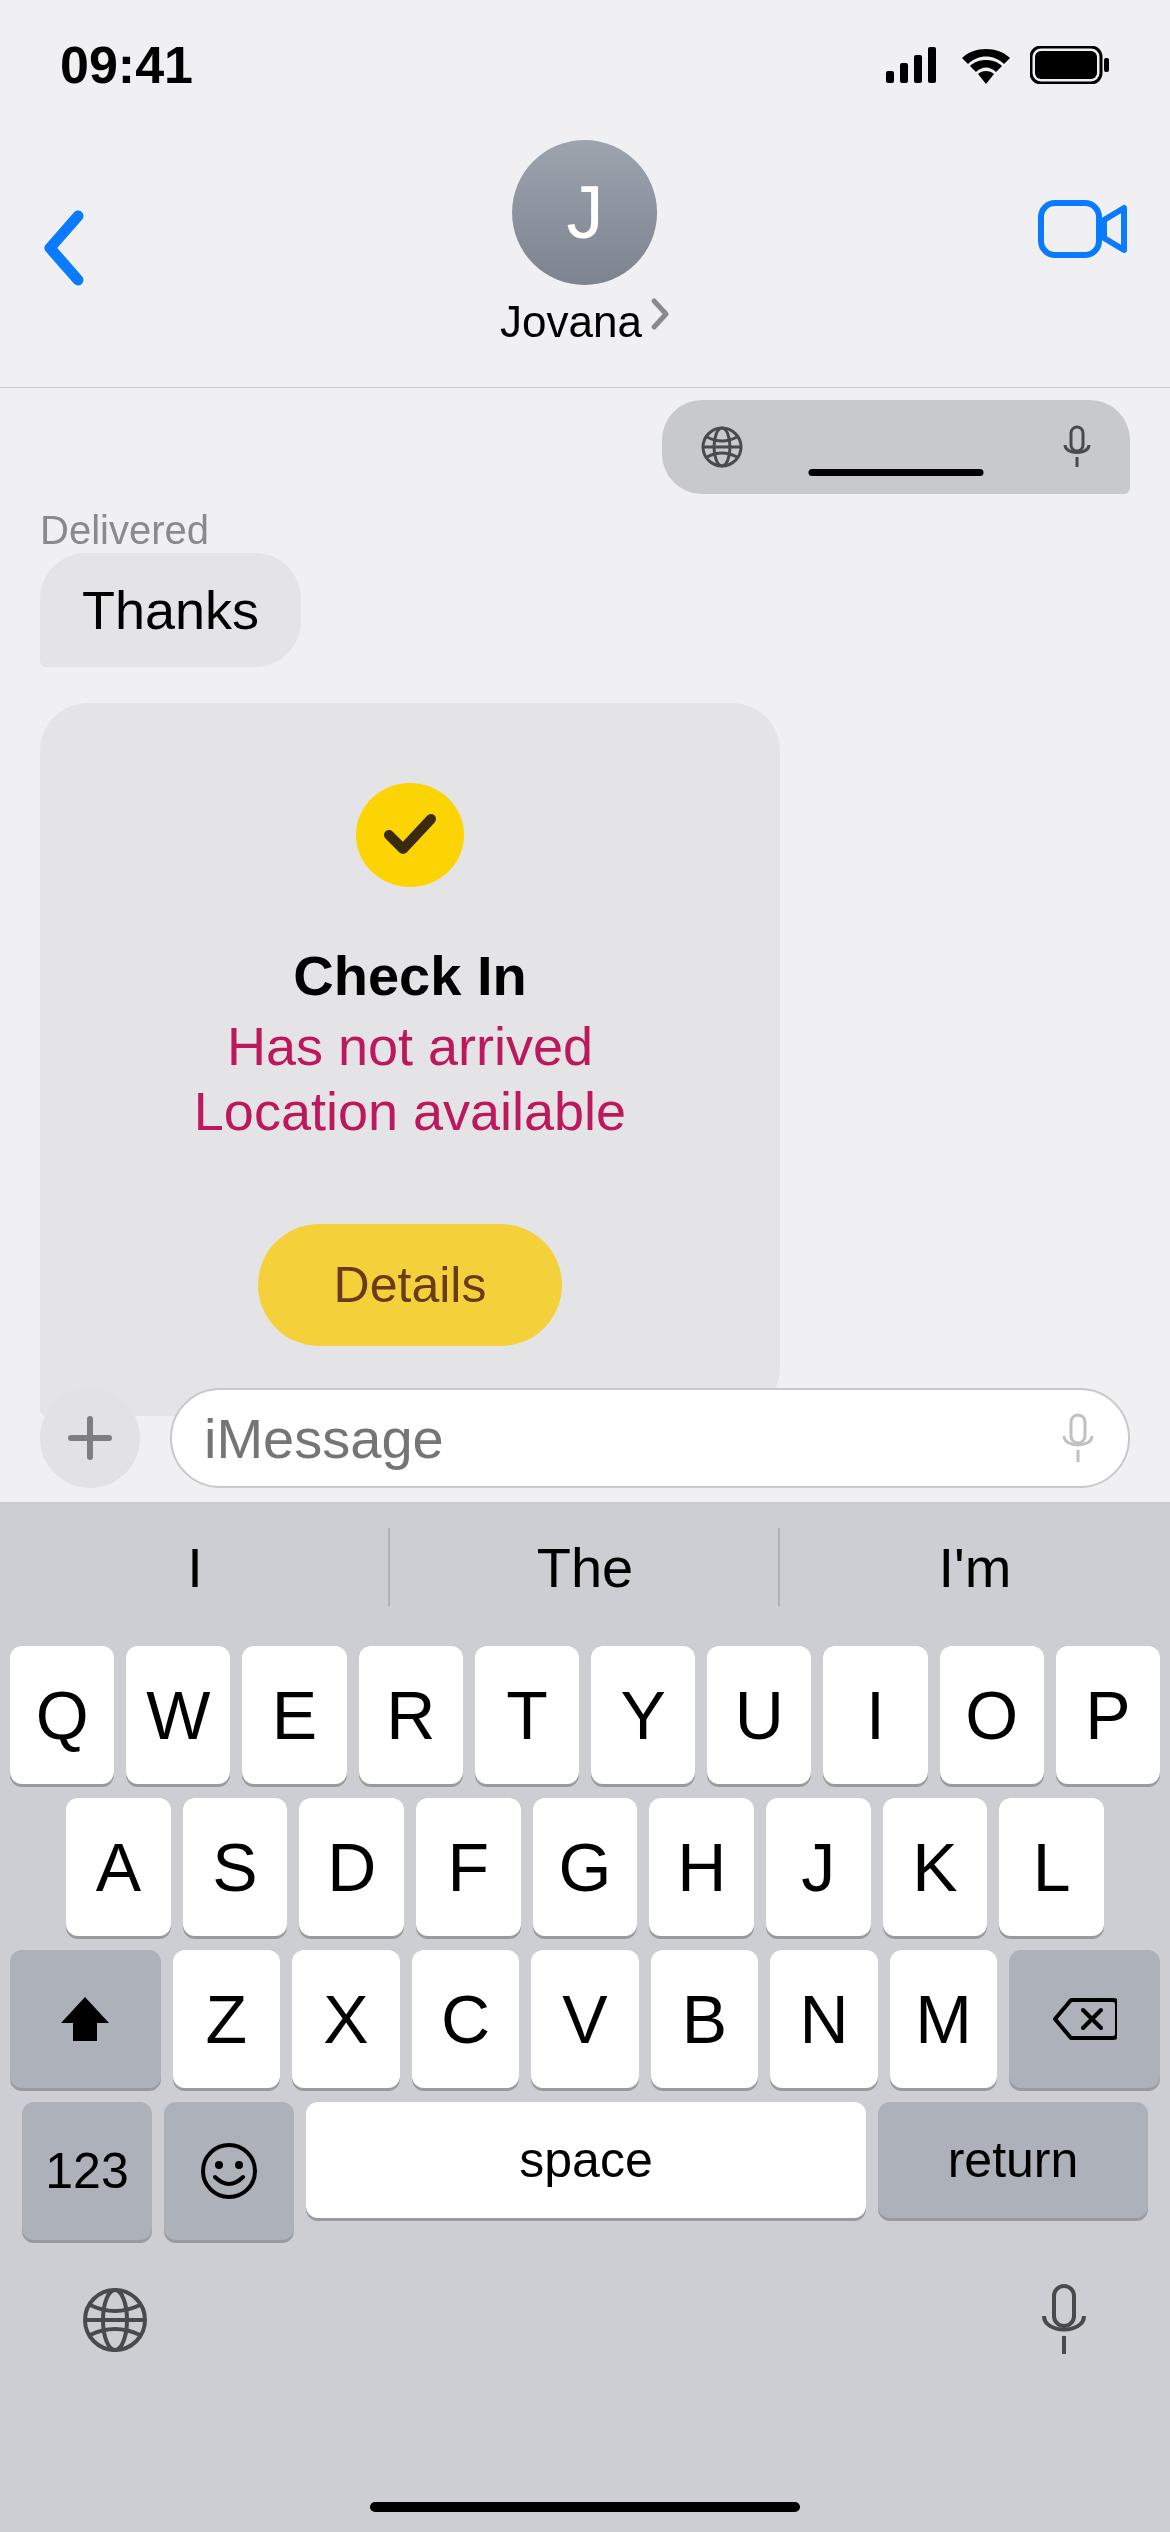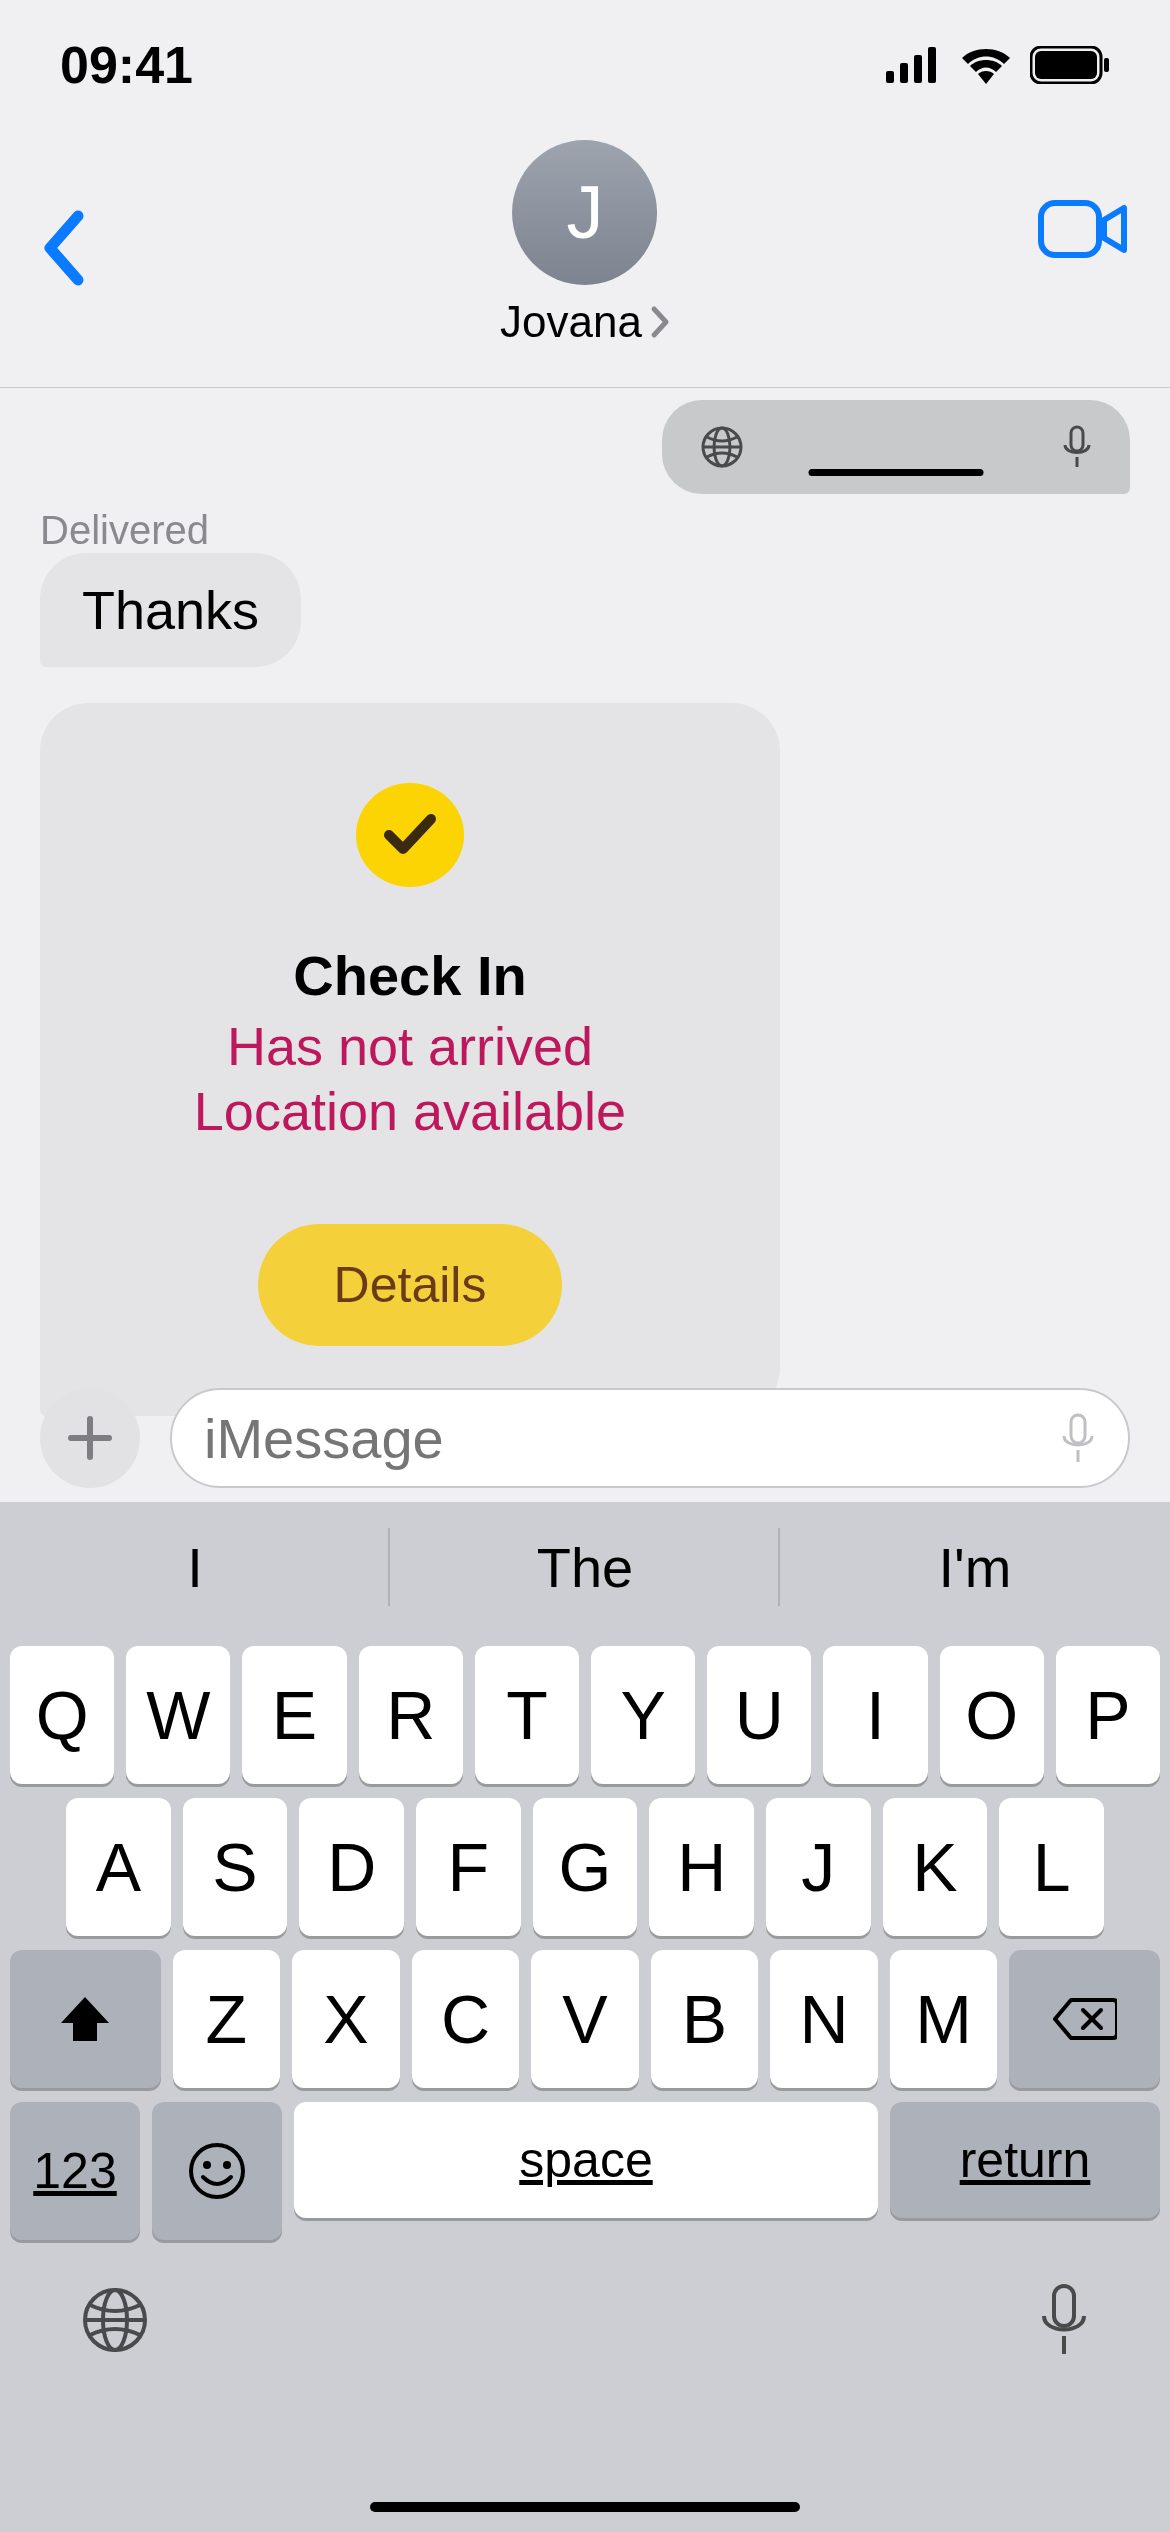--- a/index.html
+++ b/index.html
@@ -9,21 +9,21 @@
   .status-bar { height: 130px; display: flex; align-items: center; justify-content: space-between; padding: 0 60px; }
   .status-time { font-size: 52px; font-weight: 600; }
   .status-icons { display: flex; align-items: center; gap: 18px; }
   
   
   .header { height: 258px; display: flex; align-items: flex-start; padding: 15px 40px 0; position: relative; border-bottom: 1px solid #c8c7cc; }
   .back-btn { position: absolute; left: 40px; top: 80px; }
   .video-btn { position: absolute; right: 40px; top: 70px; }
   .contact { position: absolute; left: 50%; transform: translateX(-50%); top: 10px; display: flex; flex-direction: column; align-items: center; }
   .avatar { width: 145px; height: 145px; border-radius: 50%; background: linear-gradient(180deg, #9ea4ae 0%, #7d838f 100%); display: flex; align-items: center; justify-content: center; color: #fff; font-size: 74px; font-weight: 400; }
-  .contact-name-row { display: flex; align-items: center; gap: 8px; margin-top: 12px; }
+  .contact-name-row { display: flex; align-items: flex-start; gap: 8px; margin-top: 12px; }
   .contact-name { font-size: 44px; color: #000; }
   
   
   .conversation { padding: 0 40px; }
   
   .sent-stub { margin-left: auto; width: 468px; height: 94px; background: #c7c9cb; border-radius: 40px 40px 6px 40px; position: relative; margin-top: 12px; display:flex; align-items:center; justify-content:space-between; padding:0 38px;}
   .sent-stub .stub-line { position:absolute; bottom:18px; left:50%; transform:translateX(-50%); width:175px; height:7px; background:#000; border-radius:4px; }
   
   .delivered { text-align: left; font-size: 40px; color: #8a8a8e; margin-top: 14px; }
   
@@ -49,21 +49,21 @@
   .predictions { height: 130px; display: flex; }
   .pred { flex:1; display:flex; align-items:center; justify-content:center; font-size:56px; color:#000; position:relative; }
   .pred:not(:last-child)::after { content:""; position:absolute; right:0; top:26px; bottom:26px; width:2px; background:#b0b2b8; }
   
   .krow { display:flex; gap:12px; padding: 14px 10px 0; }
   .key { flex:1; height:138px; background:#fff; border-radius:12px; box-shadow: 0 3px 0 rgba(0,0,0,0.25); display:flex; align-items:center; justify-content:center; font-size:68px; color:#000; }
   .krow2 { padding-left: 66px; padding-right: 66px; }
   .key-func { background:#adb1ba; }
   .key-wide { flex: 1.4; }
   
-  .krow4 { display:flex; gap:12px; padding: 14px 10px 0; text-decoration: underline; }
+  .krow4 { display:flex; gap:12px; padding: 14px 22px 0; }
   .key-123 { width: 130px; height:138px; background:#adb1ba; border-radius:12px; box-shadow: 0 3px 0 rgba(0,0,0,0.25); display:flex;align-items:center;justify-content:center; font-size:50px; }
   .key-emoji { width: 130px; height:138px; background:#adb1ba; border-radius:12px; box-shadow: 0 3px 0 rgba(0,0,0,0.25); display:flex;align-items:center;justify-content:center;}
   .key-space { flex:1; height:116px; background:#fff; border-radius:12px; box-shadow: 0 3px 0 rgba(0,0,0,0.25); display:flex;align-items:center;justify-content:center; font-size:50px;}
   .key-return { width: 270px; height:116px; background:#adb1ba; border-radius:12px; box-shadow: 0 3px 0 rgba(0,0,0,0.25); display:flex;align-items:center;justify-content:center; font-size:50px;}
   
   .kb-bottom { height: 160px; display:flex; align-items:center; justify-content:space-between; padding: 0 80px; }
   .home-indicator { position:absolute; bottom:20px; left:50%; transform:translateX(-50%); width:430px; height:10px; background:#000; border-radius:10px; }
 </style>
 </head>
 <body>

